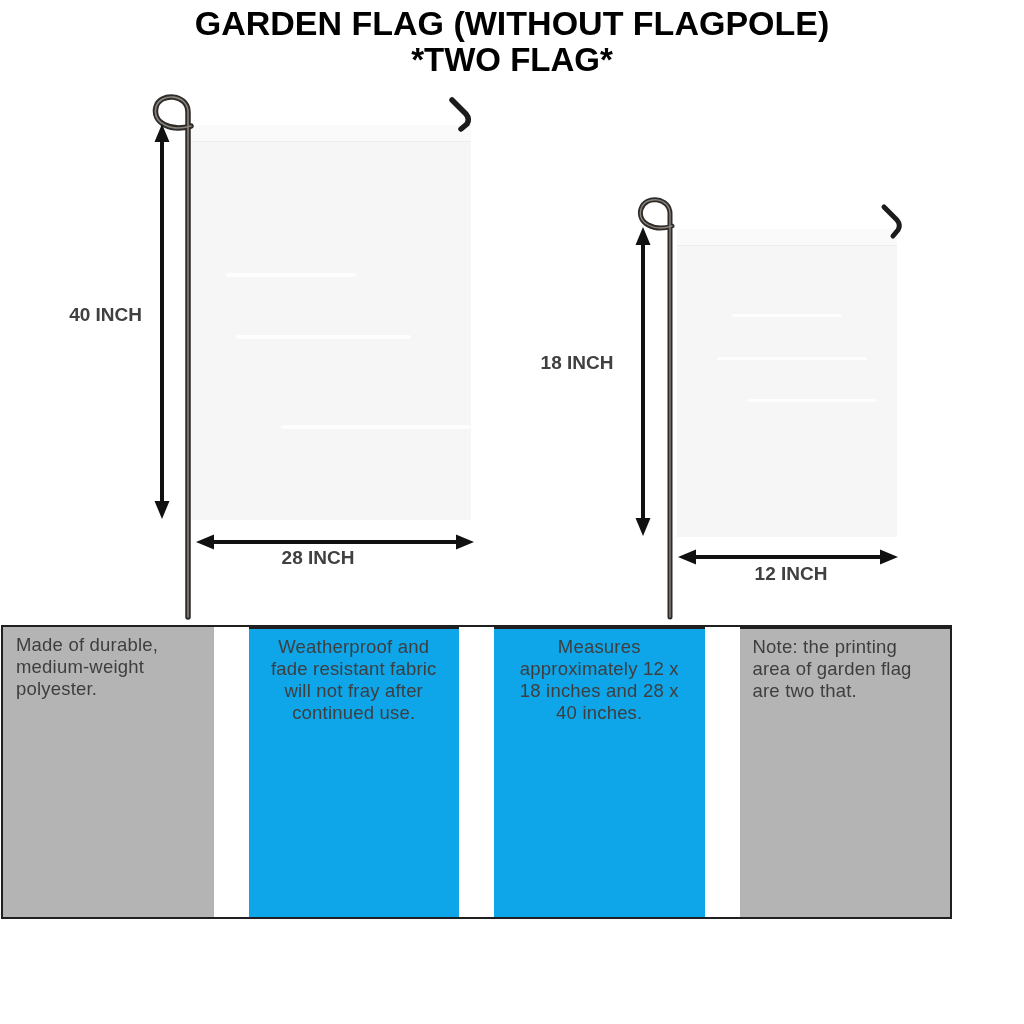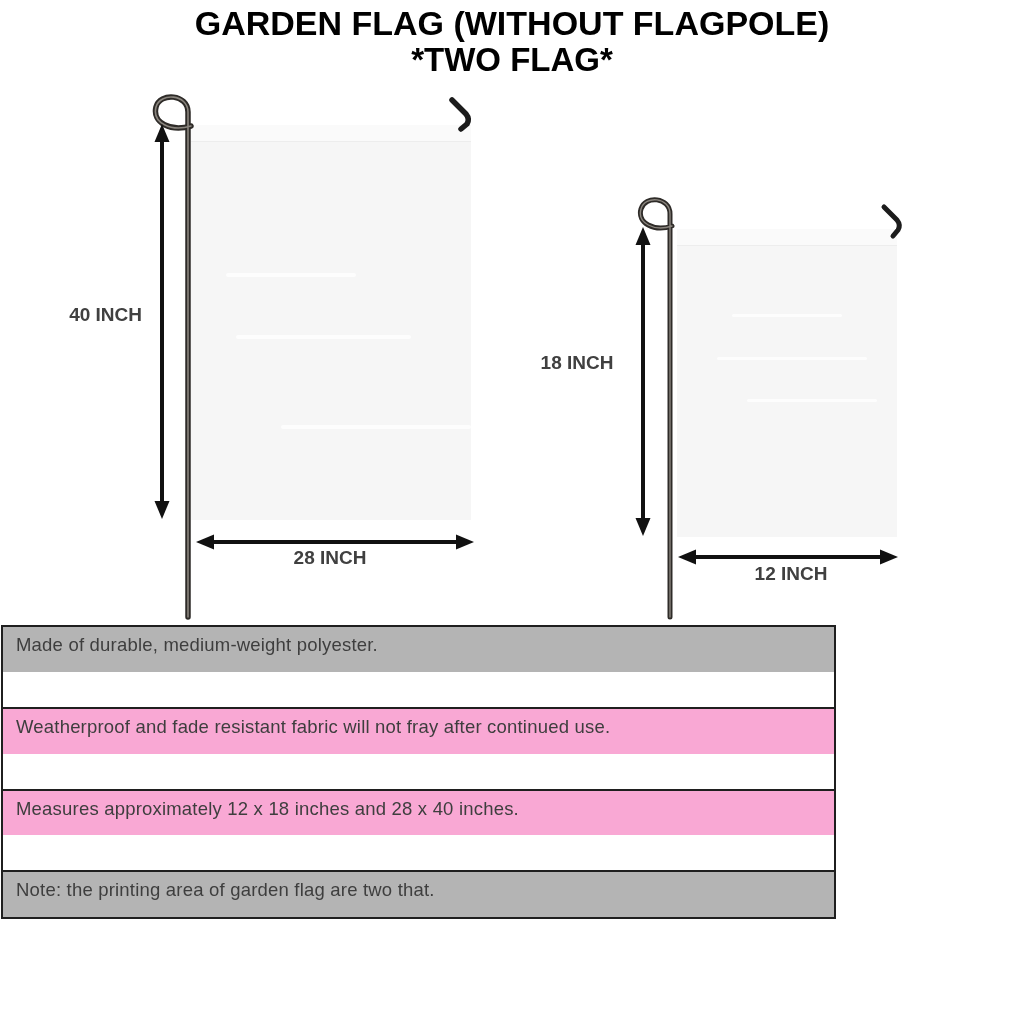--- a/index.html
+++ b/index.html
@@ -26,40 +26,40 @@
   .flag-large .fold-1 { left: 35px; top: 148px; width: 130px; height: 4px; }
   .flag-large .fold-2 { left: 45px; top: 210px; width: 175px; height: 4px; }
   .flag-large .fold-3 { left: 90px; top: 300px; width: 190px; height: 4px; }
   .flag-small .fold-1 { left: 55px; top: 85px;  width: 110px; height: 3px; }
   .flag-small .fold-2 { left: 40px; top: 128px; width: 150px; height: 3px; }
   .flag-small .fold-3 { left: 70px; top: 170px; width: 130px; height: 3px; }
 
   
   .dim-label { position: absolute; color: #404040; font-weight: bold; }
   .label-40 { left: 40px;  top: 304px; width: 102px; font-size: 19px; text-align: right; }
-  .label-28 { left: 268px; top: 547px; width: 124px; font-size: 19px; text-align: center; }
+  .label-28 { left: 256px; top: 547px; width: 124px; font-size: 19px; text-align: center; }
   .label-18 { left: 526px; top: 352px; width: 102px; font-size: 19px; text-align: center; }
   .label-12 { left: 729px; top: 563px; width: 124px; font-size: 19px; text-align: center; }
 
   svg.overlay { position: absolute; left: 0; top: 0; width: 1024px; height: 1024px; }
 
   
   .feature-table {
-    position: absolute; left: 1px; top: 625px; width: 835px; height: 294px;
-    border: 2px solid #1f1f1f; display: flex; flex-direction: column; gap: 35px;
+    position: absolute; left: 1px; top: 625px; width: 951px; height: 294px;
+    border: 2px solid #1f1f1f; display: flex; flex-direction: row; gap: 35px;
   }
   .feature-row {
     flex: 1; display: flex; align-items: flex-start;
     padding: 7px 13px 0 13px;
     font-size: 18.5px; color: #3e3e3e; letter-spacing: 0.2px;
     border-top: 2px solid #1f1f1f;
   }
   .feature-row:first-child { border-top: none; }
   .feature-row.shaded { background: #b4b4b4; }
-  .feature-row.plain  { background: #f9a8d4; }
+  .feature-row.plain  { background: #0ea5e9; text-align: center; }
 </style>
 </head>
 <body>
 
 <div class="stage">
 
   <div class="title-block">
     <div class="title-line1">GARDEN FLAG (WITHOUT FLAGPOLE)</div>
     <div class="title-line2">*TWO FLAG*</div>
   </div>

